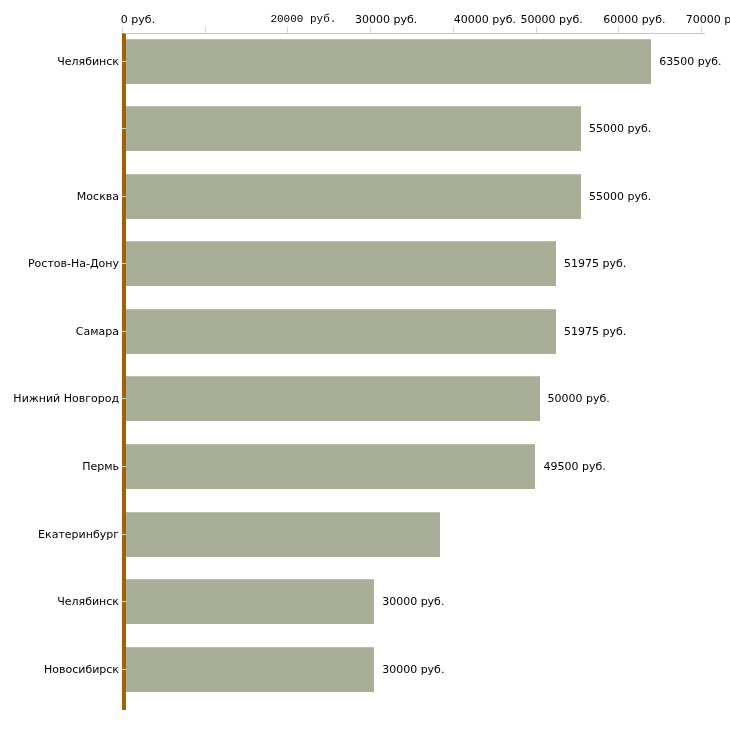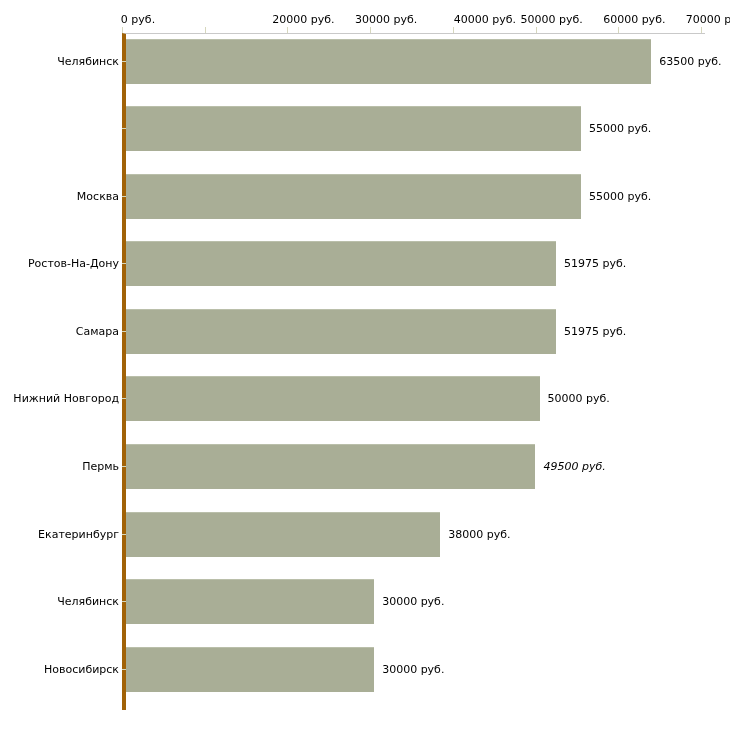--- a/index.html
+++ b/index.html
@@ -90,21 +90,21 @@
 </style>
 </head>
 <body>
 
 <div id="canvas">
   <div id="x-axis">
       <div class="x-tick-label" style="left: 122px;">0 руб.</div>
       <div class="x-tick-mark" style="left: 122px;"></div>
       <div class="x-tick-label" style="left: 200px; margin-top: 36px;">10000 руб.</div>
       <div class="x-tick-mark" style="left: 204.714px;"></div>
-      <div class="x-tick-label" style="left: 287.429px;">20000 руб.</div>
+      <div class="x-tick-label" style="left: 287.429px; font-family: Liberation Mono, monospace;">20000 руб.</div>
       <div class="x-tick-mark" style="left: 287.429px;"></div>
       <div class="x-tick-label" style="left: 370.143px;">30000 руб.</div>
       <div class="x-tick-mark" style="left: 370.143px;"></div>
       <div class="x-tick-label" style="left: 452.857px; margin-left: 16px;">40000 руб.</div>
       <div class="x-tick-mark" style="left: 452.857px;"></div>
       <div class="x-tick-label" style="left: 535.571px;">50000 руб.</div>
       <div class="x-tick-mark" style="left: 535.571px;"></div>
       <div class="x-tick-label" style="left: 618.286px;">60000 руб.</div>
       <div class="x-tick-mark" style="left: 618.286px;"></div>
       <div class="x-tick-label" style="left: 701px;">70000 руб.</div>
@@ -143,27 +143,26 @@
       <div class="row">
         <div class="y-tick"></div>
         <div class="cat-label">Нижний Новгород</div>
         <div class="bar" style="width: 71.4286%;"></div>
         <div class="value-label" style="left: calc(71.4286% + 8px);">50000 руб.</div>
       </div>
       <div class="row">
         <div class="y-tick"></div>
         <div class="cat-label">Пермь</div>
         <div class="bar" style="width: 70.7143%;"></div>
-        <div class="value-label" style="left: calc(70.7143% + 8px); font-style: italic;">49500 руб.</div>
+        <div class="value-label" style="left: calc(70.7143% + 8px);">49500 руб.</div>
       </div>
       <div class="row">
         <div class="y-tick"></div>
         <div class="cat-label">Екатеринбург</div>
         <div class="bar" style="width: 54.2857%;"></div>
-        <div class="value-label" style="left: calc(54.2857% + 8px);">38000 руб.</div>
       </div>
       <div class="row">
         <div class="y-tick"></div>
         <div class="cat-label">Челябинск</div>
         <div class="bar" style="width: 42.8571%;"></div>
         <div class="value-label" style="left: calc(42.8571% + 8px);">30000 руб.</div>
       </div>
       <div class="row">
         <div class="y-tick"></div>
         <div class="cat-label">Новосибирск</div>

